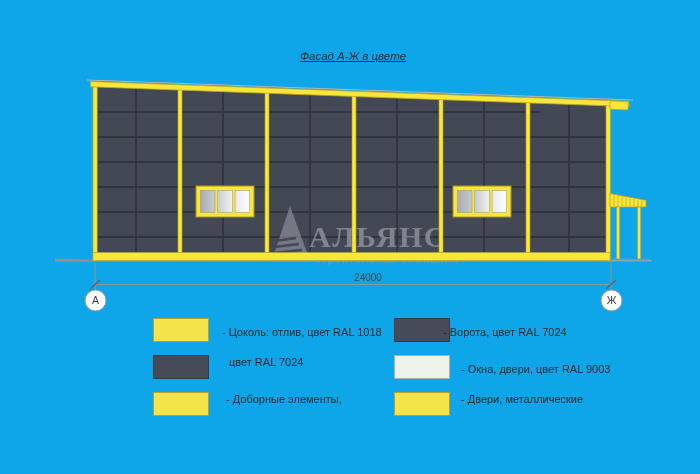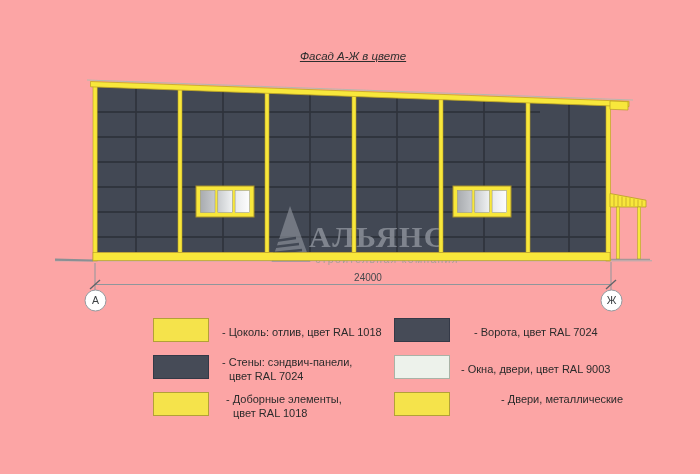--- a/index.html
+++ b/index.html
@@ -1,16 +1,16 @@
 <!DOCTYPE html>
 <html><head>
 <meta charset="utf-8">
 <style>
   html,body{margin:0;padding:0;}
-  .canvas{position:relative;width:700px;height:474px;background:#fca5a5;overflow:hidden;
+  .canvas{position:relative;width:700px;height:474px;background:#0ea5e9;overflow:hidden;
           font-family:"Liberation Sans",sans-serif;}
   .title{position:absolute;left:250px;top:50px;width:206px;text-align:center;
          font-style:italic;font-size:11.5px;color:#2e2e2e;text-decoration:underline;}
   .drawing-svg{position:absolute;left:0;top:0;}
   .legend{position:absolute;left:0;top:312px;width:624px;height:162px;}
   .swatch{position:absolute;width:56px;height:24px;border:1px solid #999;box-sizing:border-box;}
   .legend-label{position:absolute;font-size:11px;line-height:14px;color:#2b2b2b;white-space:nowrap;}
   .legend-label .l2{display:block;padding-left:7px;}
   .legend-label .l1{display:block;}
 </style>
@@ -115,39 +115,37 @@
 
   <div class="legend">
 
     <div class="swatch" style="left: 153px; top: 6px; background: rgb(245, 227, 75); border-color: rgb(179, 161, 55);"></div>
     <div class="legend-label" style="left:222px;top:13px;">
       <span class="l1">- Цоколь: отлив, цвет RAL 1018</span>
     </div>
 
     <div class="swatch" style="left: 153px; top: 43px; background: rgb(70, 75, 87); border-color: rgb(52, 57, 71);"></div>
     <div class="legend-label" style="left:222px;top:43px;">
-      <span class="l1">- Стены: сэндвич-панели,</span>
       <span class="l2">цвет RAL 7024</span>
     </div>
 
     <div class="swatch" style="left: 153px; top: 80px; background: rgb(245, 227, 75); border-color: rgb(179, 161, 55);"></div>
     <div class="legend-label" style="left:226px;top:80px;">
       <span class="l1">- Доборные элементы,</span>
-      <span class="l2">цвет RAL 1018</span>
     </div>
 
     <div class="swatch" style="left: 394px; top: 6px; background: rgb(70, 75, 87); border-color: rgb(52, 57, 71);"></div>
-    <div class="legend-label" style="left:474px;top:13px;">
+    <div class="legend-label" style="left:443px;top:13px;">
       <span class="l1">- Ворота, цвет RAL 7024</span>
     </div>
 
     <div class="swatch" style="left: 394px; top: 43px; background: rgb(237, 242, 235); border-color: rgb(169, 179, 166);"></div>
     <div class="legend-label" style="left:461px;top:50px;">
       <span class="l1">- Окна, двери, цвет RAL 9003</span>
     </div>
 
     <div class="swatch" style="left: 394px; top: 80px; background: rgb(245, 227, 75); border-color: rgb(179, 161, 55);"></div>
-    <div class="legend-label" style="left:461px;top:80px;margin-left:40px;">
+    <div class="legend-label" style="left:461px;top:80px;">
       <span class="l1">- Двери, металлические</span>
     </div>
 
   </div>
 </div>
 
 </body></html>

